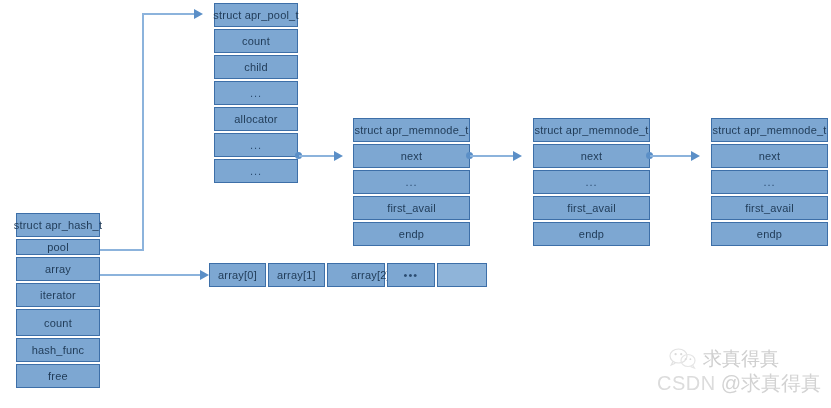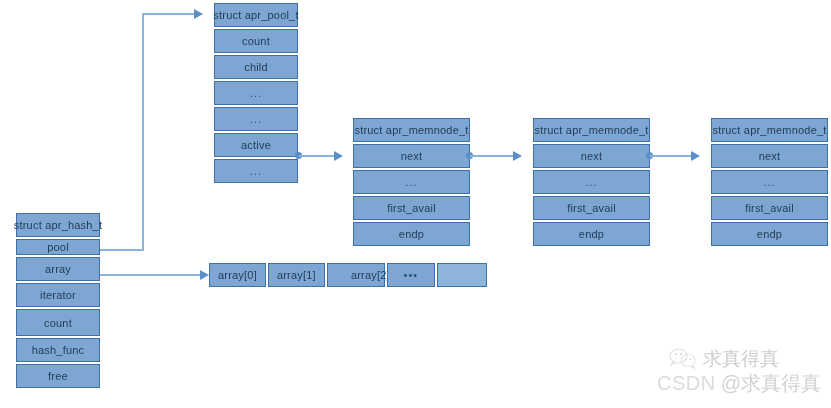--- a/index.html
+++ b/index.html
@@ -129,22 +129,22 @@
     <div class="cell" style="height:27px;">count</div>
     <div class="cell" style="height:24px;">hash_func</div>
     <div class="cell" style="height:24px;">free</div>
   </div>
 
   <div class="struct" style="left:203px; top:3px; width:95px;">
     <div class="cell header" style="height:24px;">struct apr_pool_t</div>
     <div class="cell" style="height:24px;">count</div>
     <div class="cell" style="height:24px;">child</div>
     <div class="cell ellipsis" style="height:24px;">...</div>
-    <div class="cell ellipsis" style="height:24px;">...</div>
-    <div class="cell" style="height:24px;">active</div>
+    <div class="cell" style="height:24px;">allocator</div>
+    <div class="cell ellipsis" style="height:24px;">...</div>
     <div class="cell ellipsis" style="height:24px;">...</div>
   </div>
 
   <div class="struct" style="left:342px; top:118px; width:128px;">
     <div class="cell header" style="height:24px;">struct apr_memnode_t</div>
     <div class="cell" style="height:24px;">next</div>
     <div class="cell ellipsis" style="height:24px;">...</div>
     <div class="cell" style="height:24px;">first_avail</div>
     <div class="cell" style="height:24px;">endp</div>
   </div>

